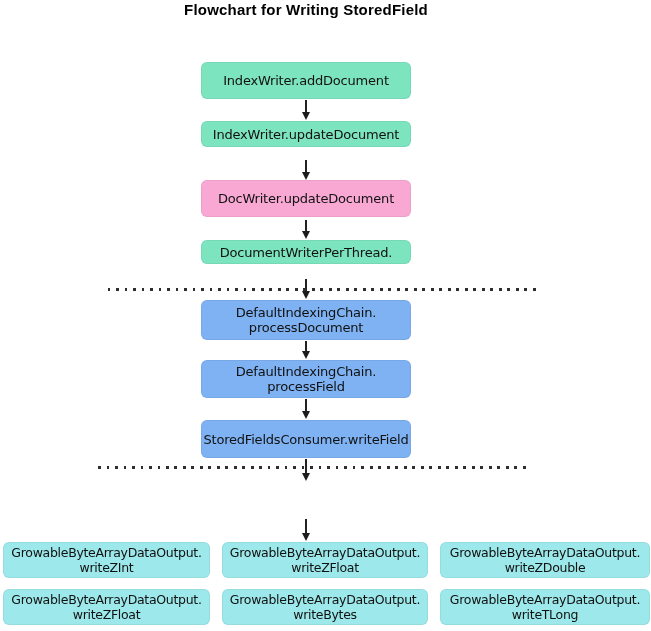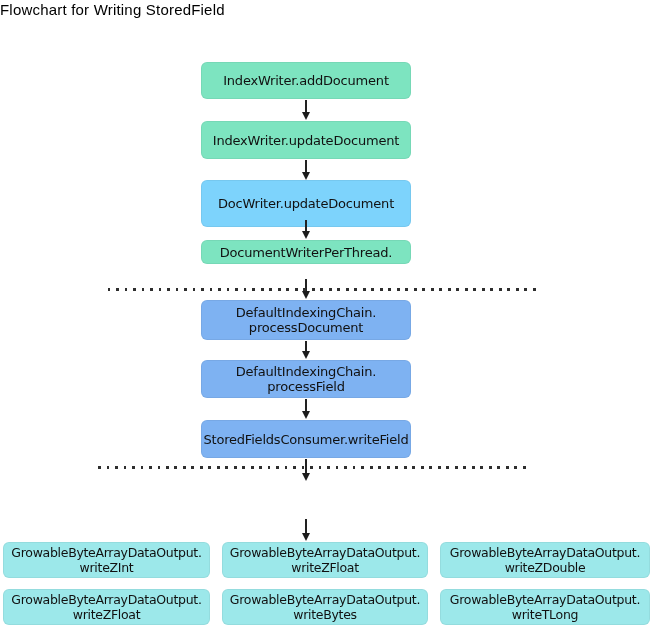--- a/index.html
+++ b/index.html
@@ -2,23 +2,24 @@
 <html><head>
 <meta charset="utf-8">
 <style>
   html,body { margin:0; padding:0; background:#ffffff; }
   .canvas {
     position:relative; width:651px; height:631px; background:#ffffff;
     font-family:"DejaVu Sans", sans-serif; overflow:hidden;
   }
   .title {
     position:absolute; top:1px; left:0; width:588px; margin:0;
-    text-align:left; font-size:15px; font-weight:normal; color:#000;
+    text-align:center; font-size:15px; font-weight:bold; color:#000;
     font-family:"Liberation Sans", sans-serif; letter-spacing:0.2px;
     white-space:nowrap;
+    padding-left:12px;
   }
   .node {
     position:absolute; border-radius:6px;
     display:flex; flex-direction:column; align-items:center; justify-content:center;
     font-size:13px; color:#111; letter-spacing:-0.2px; line-height:15px;
     text-align:center; box-shadow:inset 0 0 0 1px rgba(0,0,0,0.05);
   }
   .node span { display:block; white-space:nowrap; }
   .chain-node { left:201px; width:210px; }
   .grid-node  { font-size:12.5px; letter-spacing:-0.3px; line-height:15px; }
@@ -48,25 +49,25 @@
 <body>
 
 <div class="canvas">
 
   <h1 class="title">Flowchart for Writing StoredField</h1>
 
   <div class="node chain-node" style="top: 62px; height: 37px; background-color: rgb(125, 228, 192);">
     <span>IndexWriter.addDocument</span>
       <span></span>
   </div>
-  <div class="node chain-node" style="top: 121px; height: 38px; background-color: rgb(125, 228, 192);">
+  <div class="node chain-node" style="top: 121px; height: 26px; background-color: rgb(125, 228, 192);">
     <span>IndexWriter.updateDocument</span>
       <span></span>
   </div>
-  <div class="node chain-node" style="top: 180px; height: 47px; background-color: #7dd3fc; text-align: right;">
+  <div class="node chain-node" style="top: 180px; height: 37px; background-color: #f9a8d4; text-align: right;">
     <span>DocWriter.updateDocument</span>
       <span></span>
   </div>
   <div class="node chain-node" style="top: 240px; height: 24px; background-color: rgb(125, 228, 192);">
     <span>DocumentWriterPerThread.</span>
   </div>
   <div class="node chain-node" style="top: 300px; height: 40px; background-color: rgb(126, 178, 242);">
     <span>DefaultIndexingChain.</span>
       <span>processDocument</span>
   </div>

